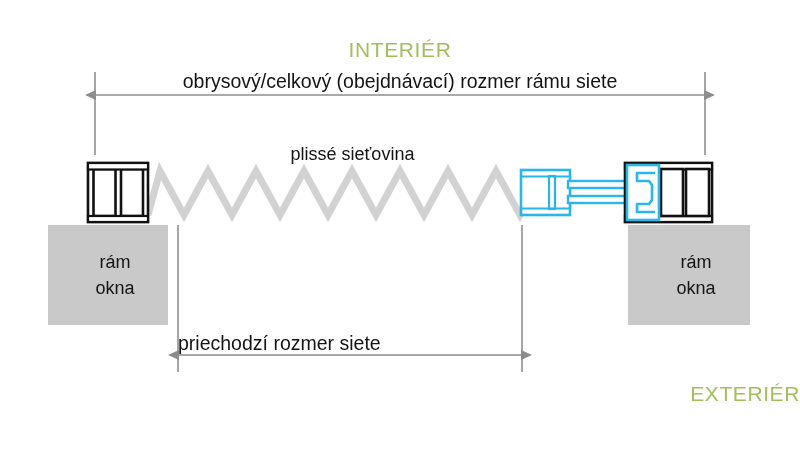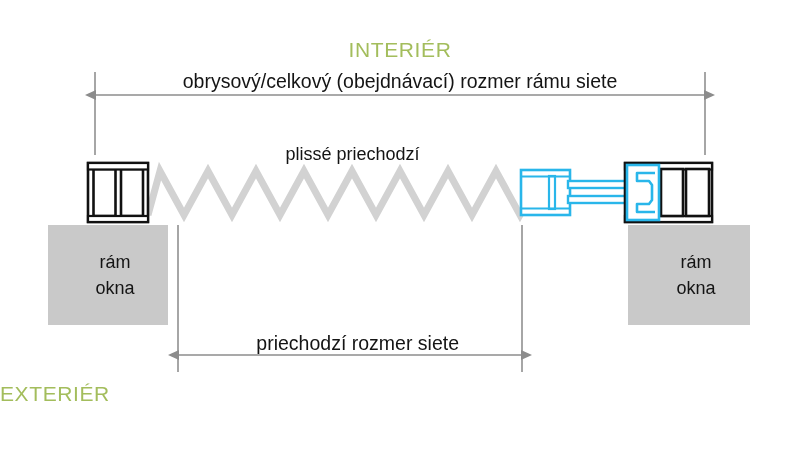--- a/index.html
+++ b/index.html
@@ -48,23 +48,23 @@
     color: #141414;
   }
   .lbl-frame {
     font-size: 18px;
     color: #141414;
     text-align: center;
     line-height: 1.42;
     margin-left: 7px;
   }
   #label-interier   { left: 0; top: 38px; width: 800px; text-align: center; }
-  #label-exterier   { left: 0; top: 382px; width: 800px; text-align: left; }
+  #label-exterier   { left: 0; top: 382px; width: 800px; text-align: right; }
   #label-overall    { left: 0; top: 70px; width: 800px; text-align: center; }
-  #label-passage    { left: 178px; top: 332px; width: 281px; text-align: right; }
+  #label-passage    { left: 178px; top: 332px; width: 281px; text-align: left; }
   #label-mesh       { left: 180px; top: 144px; width: 345px; text-align: center; }
   #label-frame-left  { left: 48px;  top: 250px; width: 120px; }
   #label-frame-right { left: 628px; top: 250px; width: 122px; }
 </style>
 </head>
 <body>
 
 <div id="diagram-root">
 
   <svg id="diagram-svg" viewBox="0 0 800 449" xmlns="http://www.w3.org/2000/svg">
@@ -139,21 +139,21 @@
       <line x1="522" y1="225" x2="522" y2="372" stroke="#a6a6a6" stroke-width="2"></line>
       <line x1="179" y1="355" x2="521" y2="355" stroke="#8c8c8c" stroke-width="1.6" marker-start="url(#arrow-left)" marker-end="url(#arrow-right)"></line>
     </g>
 
   </svg>
 
   <div class="lbl lbl-zone" id="label-interier">INTERIÉR</div>
 
   <div class="lbl lbl-dim" id="label-overall">obrysový/celkový (obejdnávací) rozmer rámu siete</div>
 
-  <div class="lbl lbl-mesh" id="label-mesh">plissé priechodzí</div>
+  <div class="lbl lbl-mesh" id="label-mesh">plissé sieťovina</div>
 
   <div class="lbl lbl-dim" id="label-passage">priechodzí rozmer siete</div>
 
   <div class="lbl lbl-zone" id="label-exterier">EXTERIÉR</div>
 
   <div class="lbl lbl-frame" id="label-frame-left">
     <div>rám</div>
     <div>okna</div>
   </div>
 

